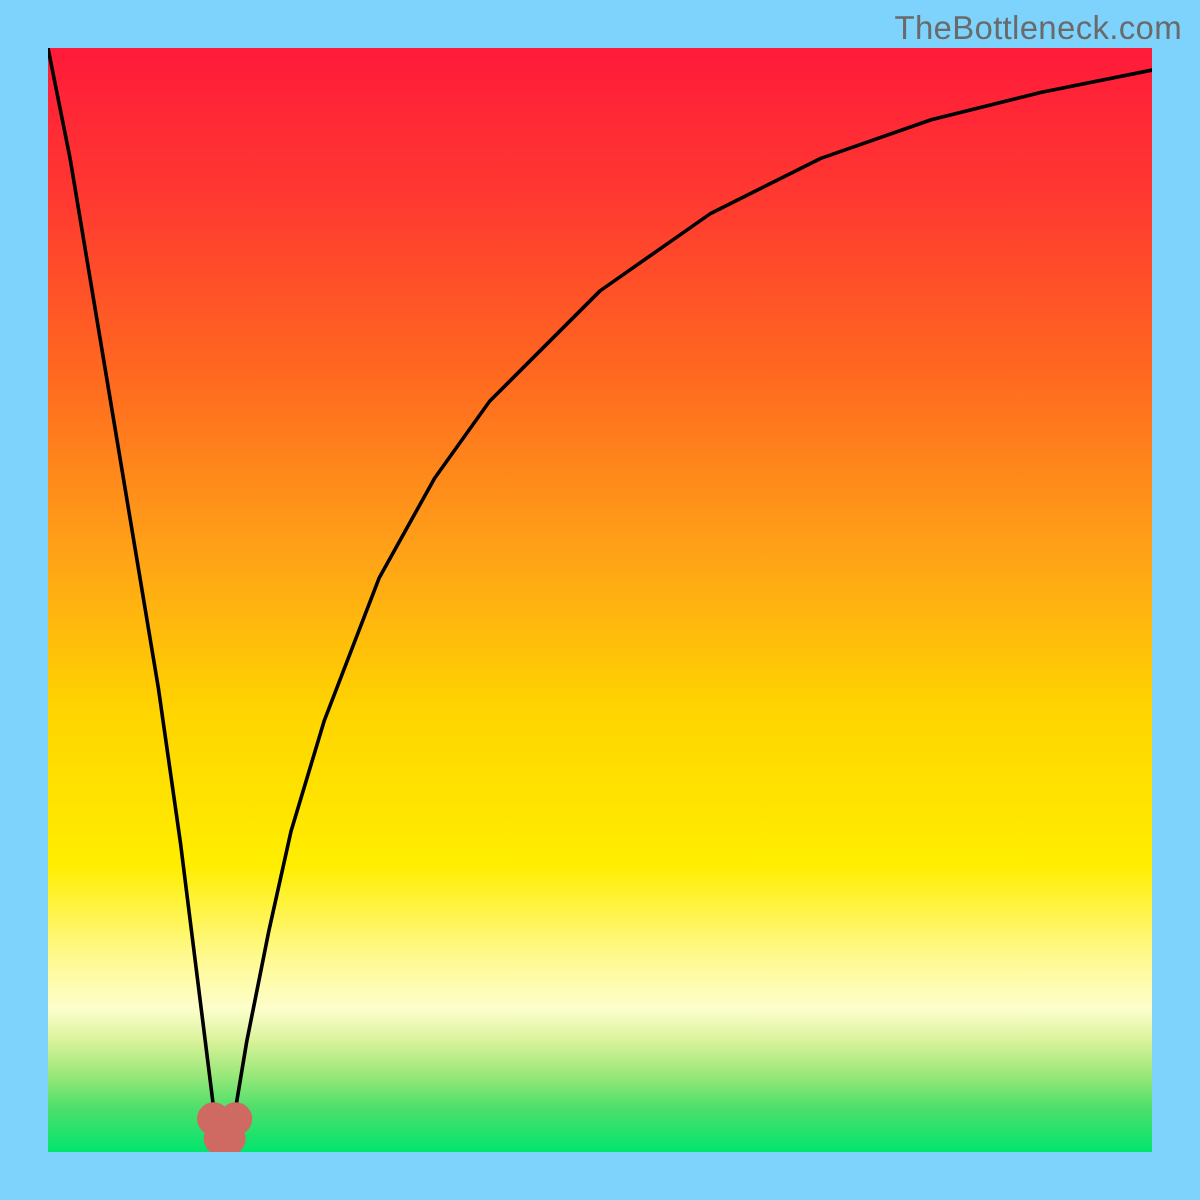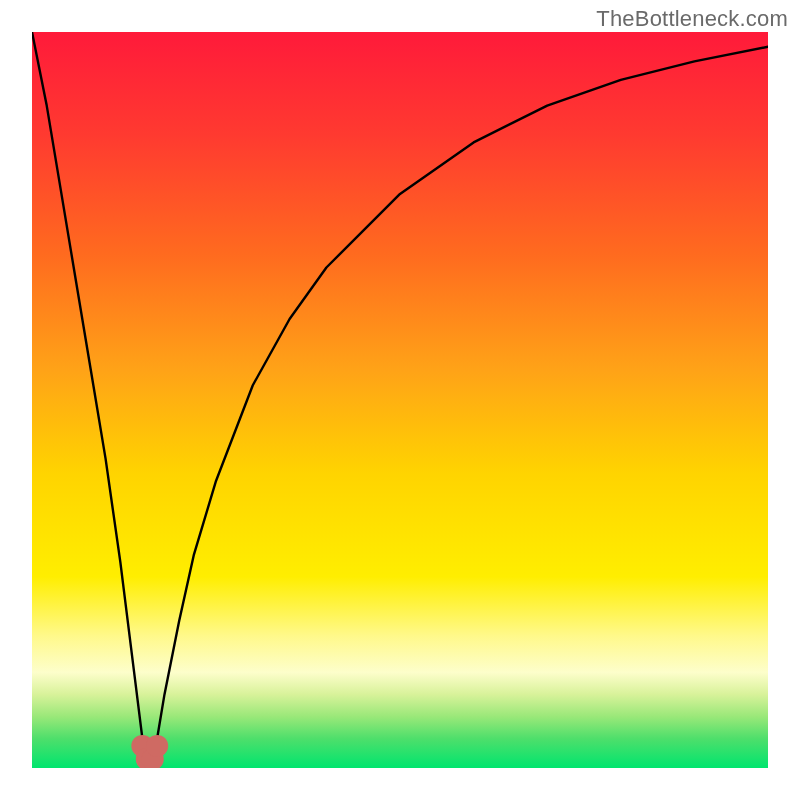--- a/index.html
+++ b/index.html
@@ -8,21 +8,21 @@
     width: 800px;
     height: 800px;
     overflow: hidden;
     background: #000;
     font-family: Arial, Helvetica, sans-serif;
   }
   .outer {
     position: relative;
     width: 800px;
     height: 800px;
-    background: #ffffff;
+    background: #7dd3fc;
   }
   .plot {
     position: absolute;
     left: 32px;
     top: 32px;
     width: 736px;
     height: 736px;
     overflow: hidden;
   }
   .gradient {

